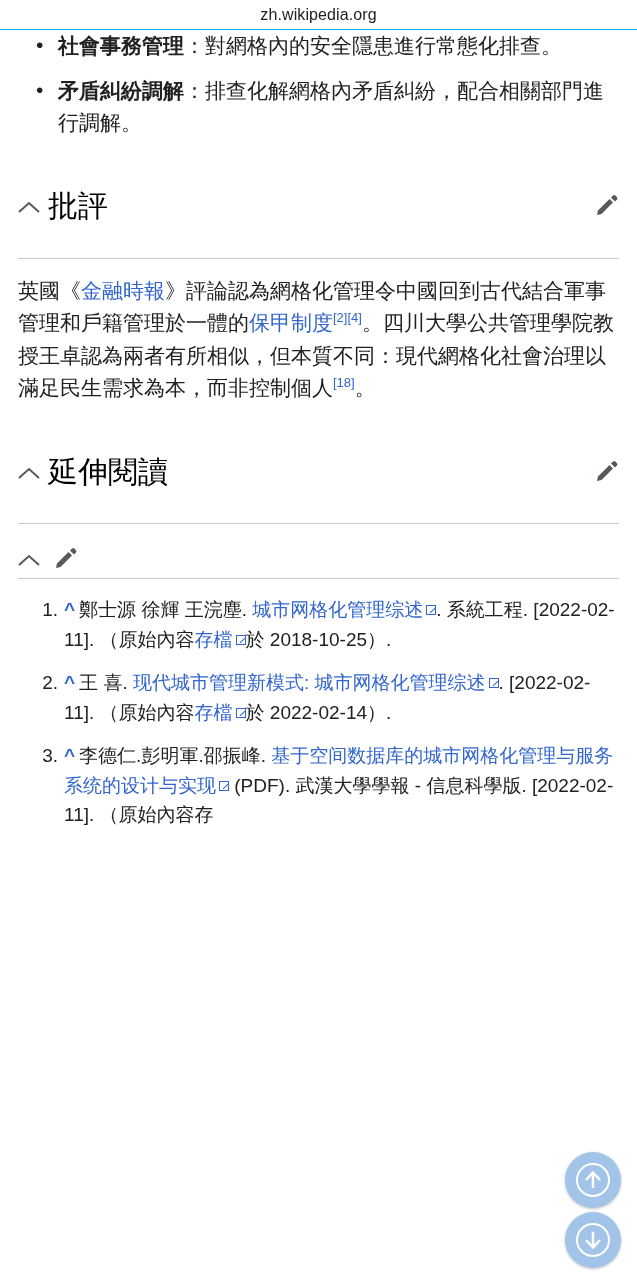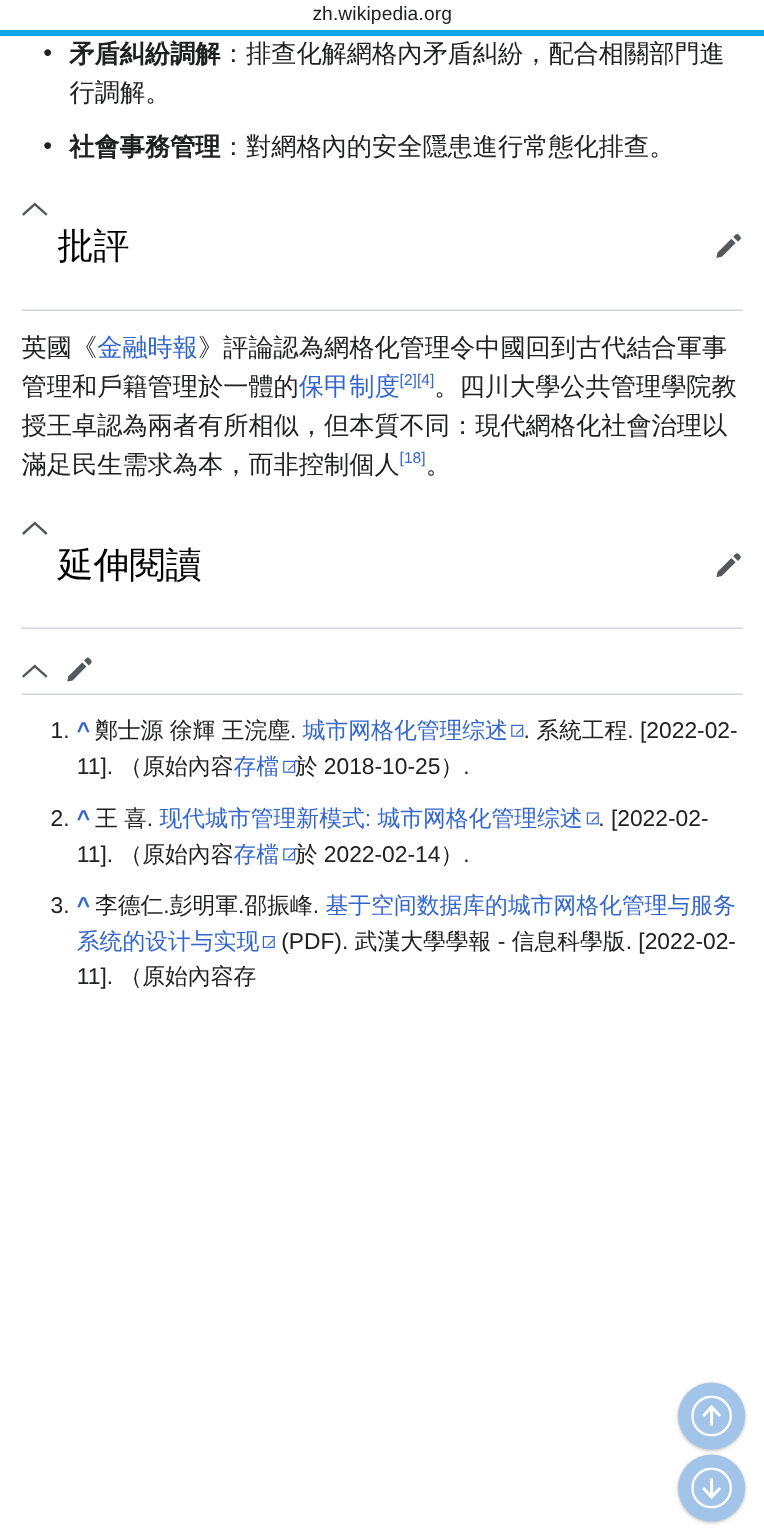--- a/index.html
+++ b/index.html
@@ -16,21 +16,21 @@
     overflow: hidden;
     position: relative;
     color: #202122;
   }
   .browser-bar {
     height: 30px;
     background: #ffffff;
     display: flex;
     align-items: center;
     justify-content: center;
-    border-bottom: 5px solid #0ea5e9;
+    border-bottom: 1px solid #0ea5e9;
   }
   .browser-url {
     font-size: 16px;
     color: #202122;
     letter-spacing: 0.1px;
   }
   .page {
     padding: 0 18px;
   }
   ul.bullets {
@@ -49,20 +49,21 @@
     content: "•";
     position: absolute;
     left: -22px;
     top: -1px;
     font-size: 21px;
     color: #202122;
   }
   .b-term { font-weight: bold; }
   .section-head {
     display: flex;
+    align-items: center;
     margin-top: 22px;
     padding-bottom: 8px;
   }
   .section-head .collapse-arrow {
     width: 30px;
     flex: 0 0 30px;
     color: #54595d;
     font-size: 20px;
     line-height: 1;
     padding-top: 4px;
@@ -203,24 +204,24 @@
 <body>
 
 <div class="browser-bar">
   <span class="browser-url">zh.wikipedia.org</span>
 </div>
 
 <div class="page clip">
 
   <ul class="bullets">
     <li>
+      <span class="b-term">社會事務管理</span><span>：</span><span>對網格內的安全隱患進行常態化排查。</span>
+    </li>
+    <li>
       <span class="b-term">矛盾糾紛調解</span><span>：</span><span>排查化解網格內矛盾糾紛，配合相關部門進行調解。</span>
-    </li>
-    <li>
-      <span class="b-term">社會事務管理</span><span>：</span><span>對網格內的安全隱患進行常態化排查。</span>
     </li>
   </ul>
 
   <div class="section-head">
     <span class="collapse-arrow">
       <svg width="22" height="14" viewBox="0 0 22 14">
           <path d="M1 12 L11 3 L21 12" fill="none" stroke="#54595d" stroke-width="2"></path>
         </svg>
     </span>
     <h2 class="section-title">批評</h2>

